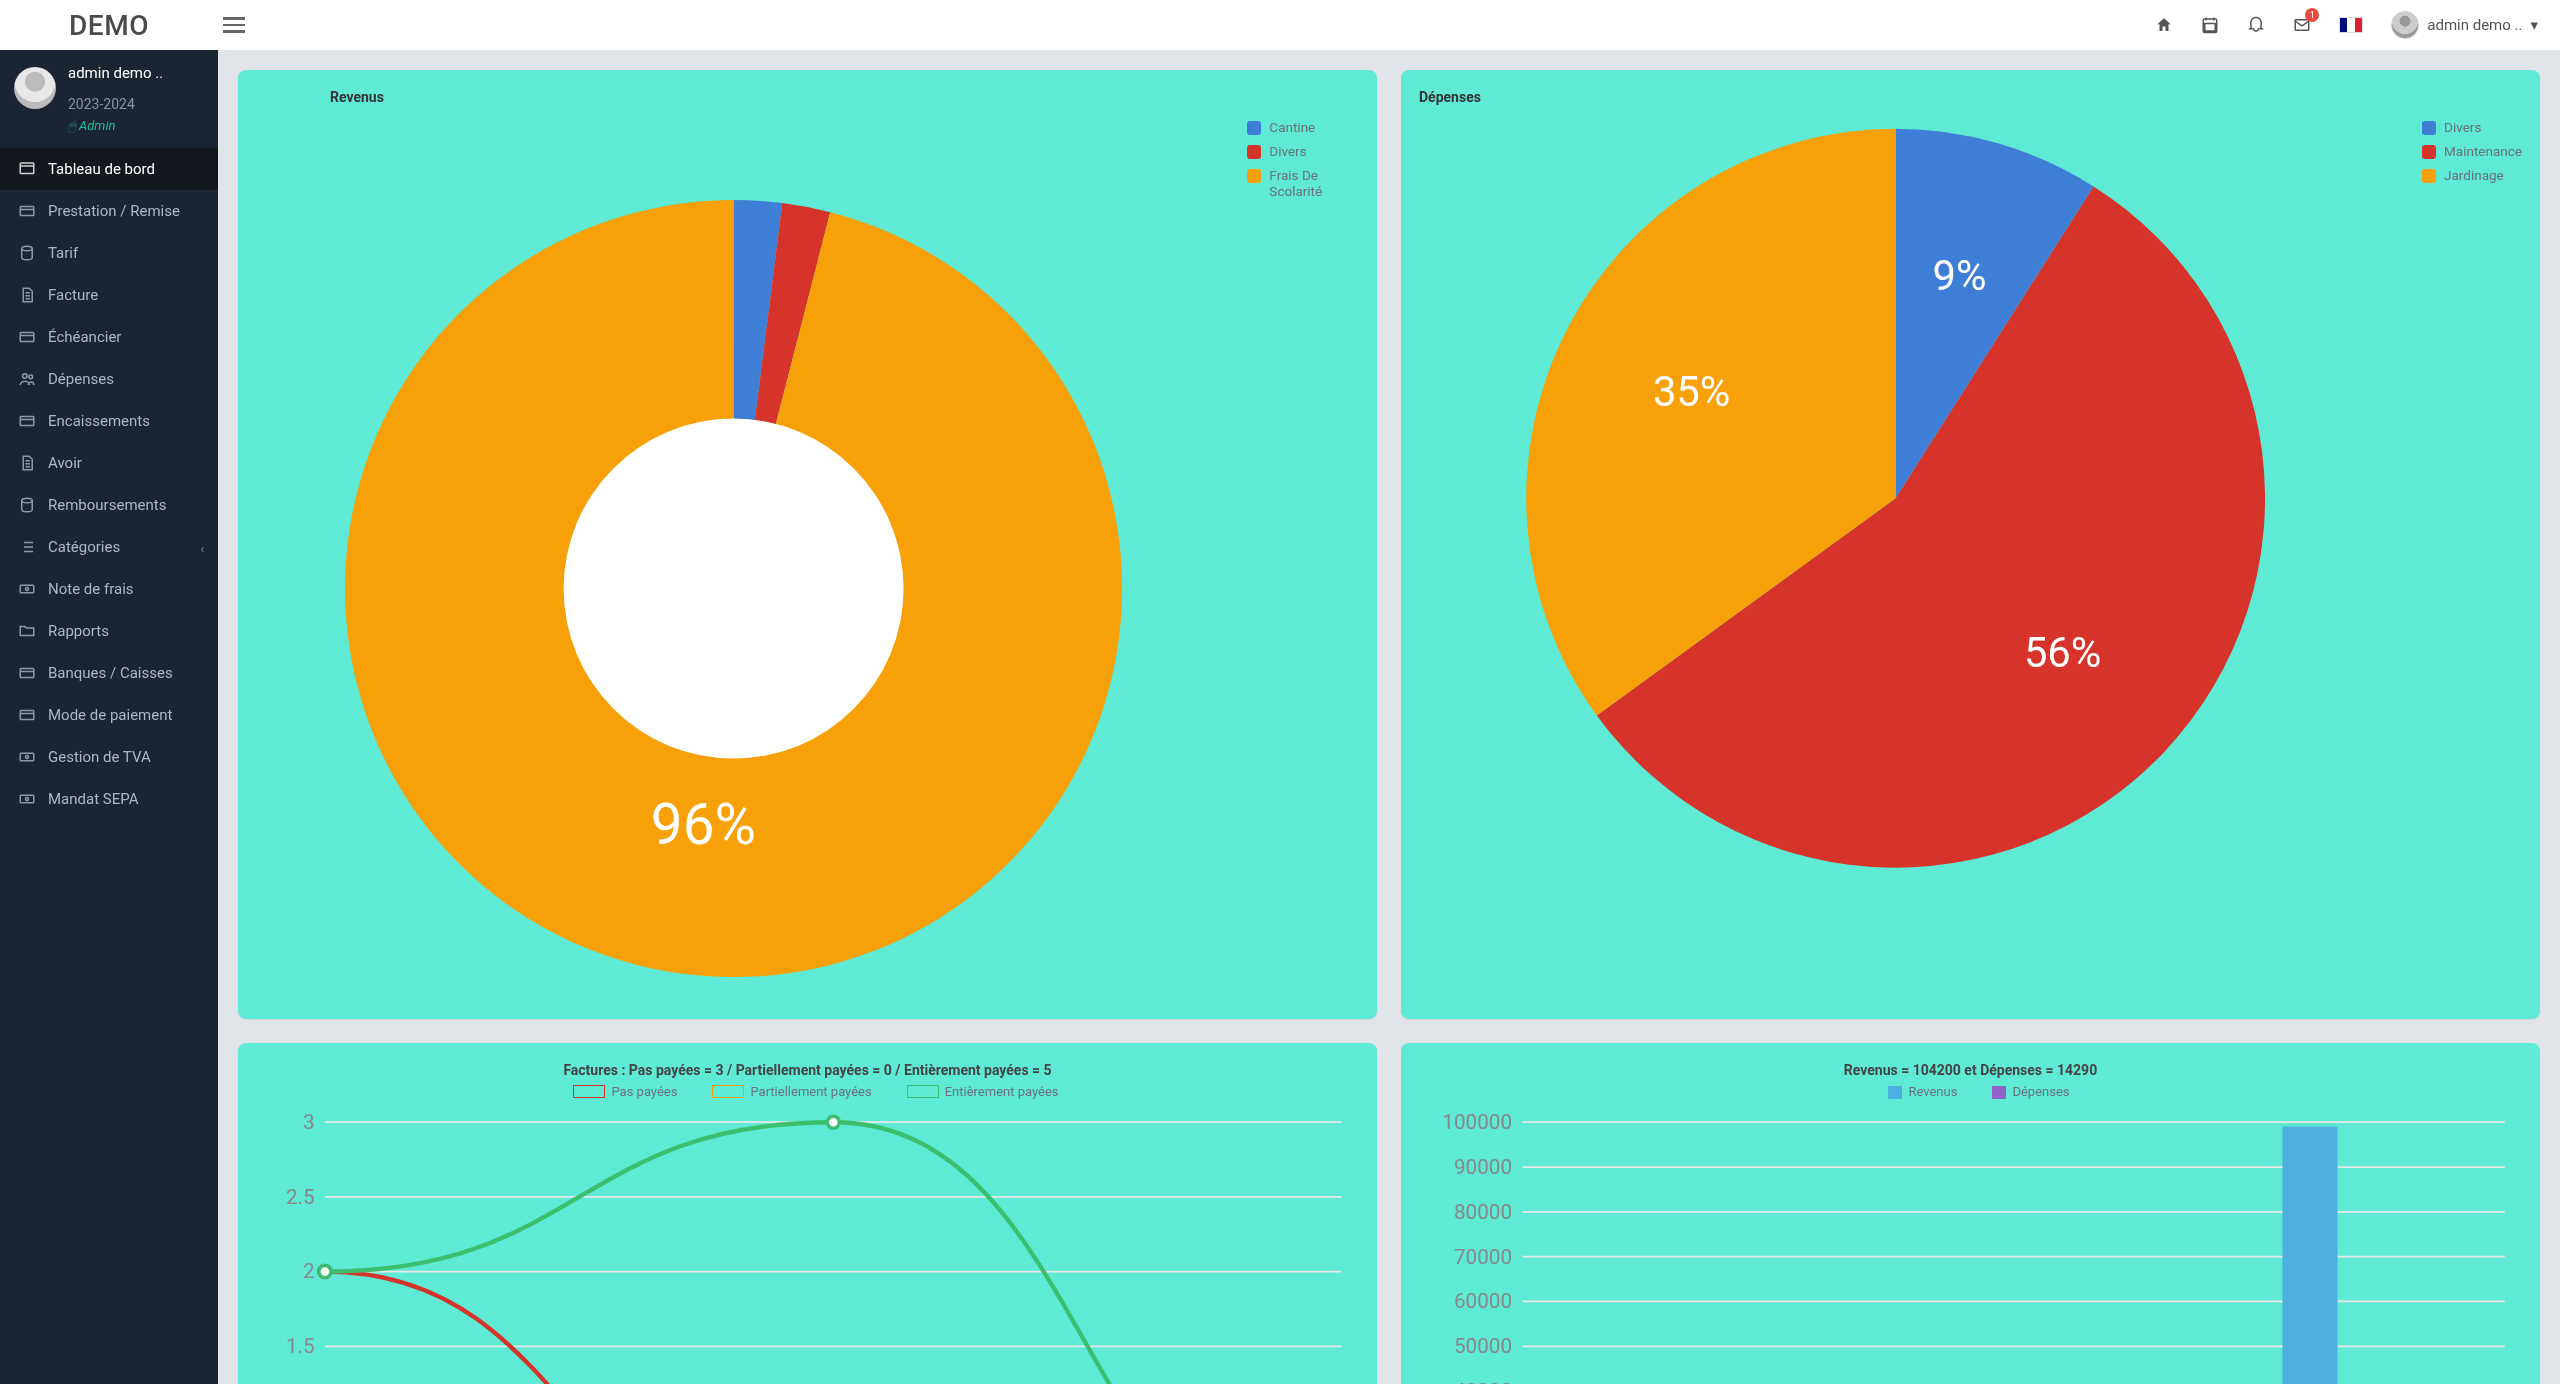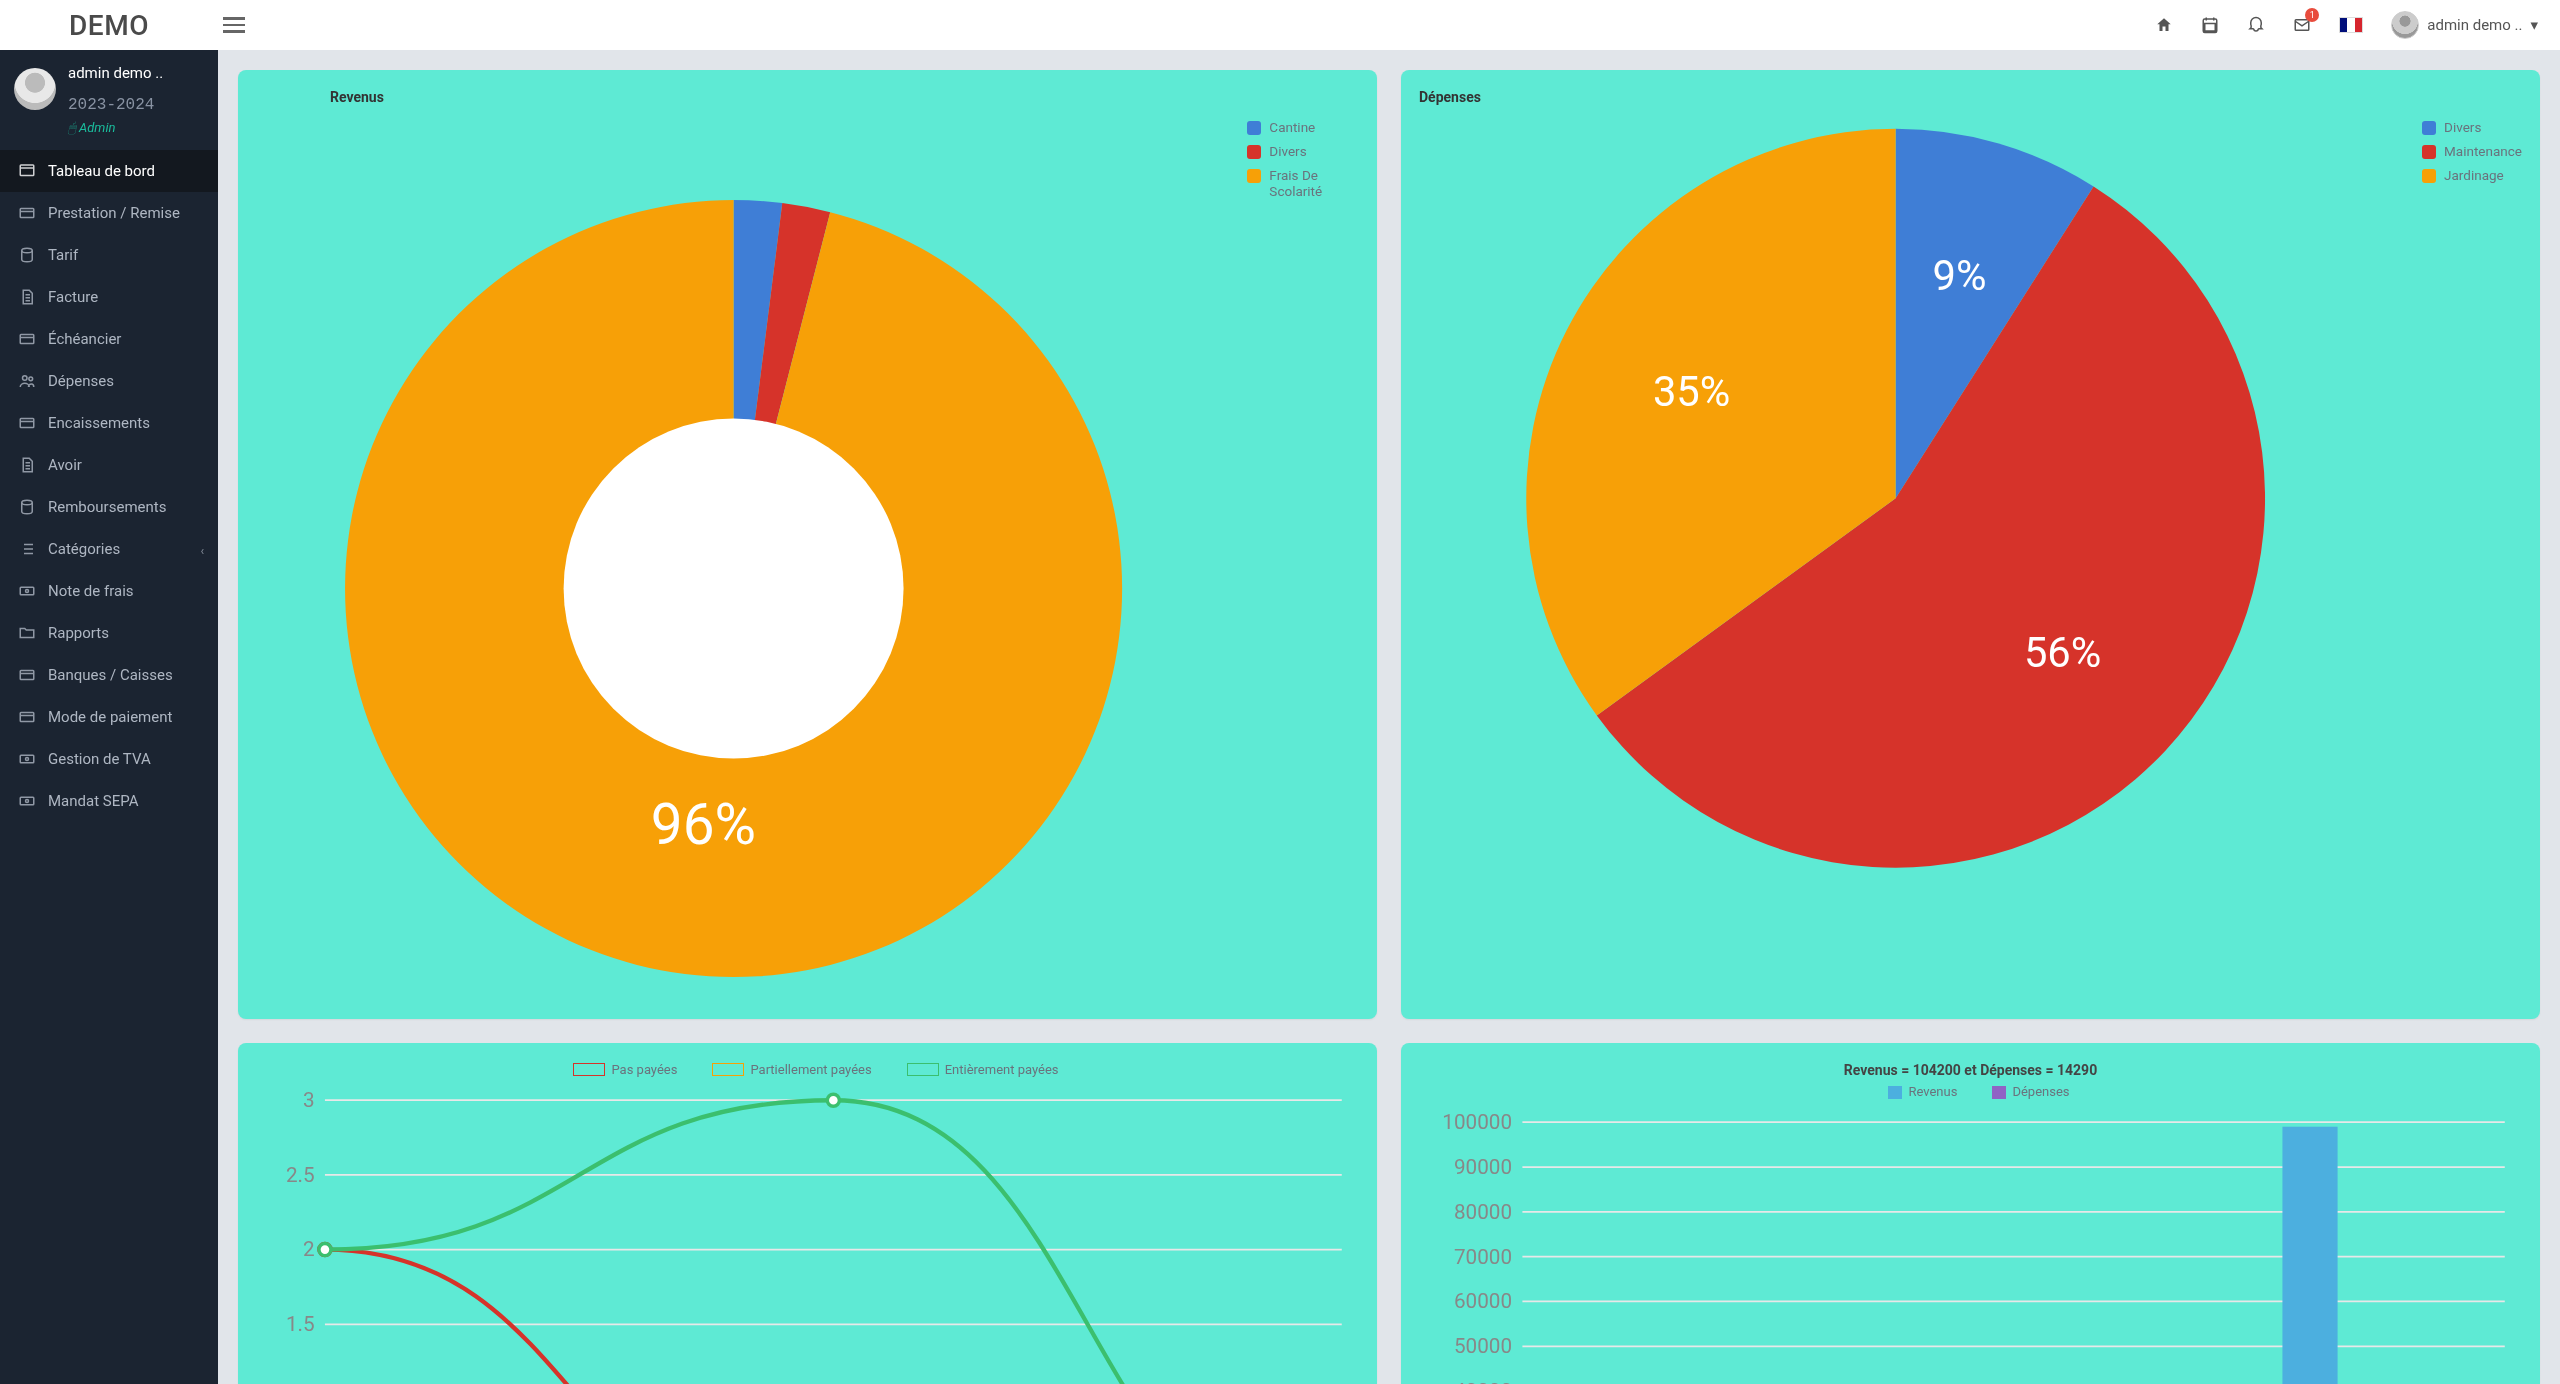--- a/index.html
+++ b/index.html
@@ -16,21 +16,21 @@
 .badge { position: absolute; top: -8px; right: -8px; background: #e84c3d; color: #fff; font-size: 9px; border-radius: 50%; width: 14px; height: 14px; display:flex; align-items:center; justify-content:center;}
 .flag { width: 24px; height: 16px; background: linear-gradient(to right, #000e7a 33%, #fff 33%, #fff 66%, #d6252e 66%); border:1px solid #ddd;}
 .user-drop { display:flex; align-items:center; gap:8px; cursor:pointer; color:#555; font-size:15px;}
 .avatar-img { width:28px; height:28px; border-radius:50%; background: radial-gradient(circle at 50% 35%, #999 25%, #ccc 27%, #ccc 60%, #999 62%); border:1px solid #ccc;}
 
 
 .sidebar { position: fixed; top: 50px; left: 0; bottom: 0; width: 218px; background: #1b2431; color: #aeb6c2; overflow-y:auto;}
 .sb-user { display:flex; align-items:center; gap:12px; padding:14px 14px 6px;}
 .sb-avatar { width:42px; height:42px; border-radius:50%; background: radial-gradient(circle at 50% 35%, #bbb 28%, #e8e8e8 30%, #e8e8e8 58%, #bbb 60%);}
 .sb-user-info .nm { color:#fff; font-size:15px;}
-.sb-user-info .yr { color:#8892a2; font-size:16px; margin-top:14px;font-family:Liberation Mono, monospace;}
+.sb-user-info .yr { color:#8892a2; font-size:14px; margin-top:14px;}
 .sb-role { padding: 0 14px 14px 68px; color:#1abc9c; font-size:13px;font-style:italic;}
 .sb-role::before{content:"🖱 "; opacity:0.7;}
 .sb-item { display:flex; align-items:flex-end; gap:12px; padding:12px 18px; font-size:15px; cursor:pointer; position:relative;}
 .sb-item.active { background:#13181f; color:#fff;}
 .sb-item .ic{ width:18px; height:18px; display:flex; align-items:center; justify-content:center; opacity:0.8;}
 .sb-item .chev { position:absolute; right:14px; font-size:12px; opacity:.7;}
 
 
 .main { margin-left:218px; margin-top:50px; padding:20px;}
 .grid { display:grid; grid-template-columns: repeat(2, 1fr); gap:24px;}
@@ -300,20 +300,21 @@
             </div>
             <div class="legend-row">
               <span class="legend-sw" style="background:#f7a007"></span>
               <span>Jardinage</span>
             </div>
           </div>
       </div>
     </div>
 
     <div class="card">
+      <div class="chart-title-center">Factures : Pas payées = 3 / Partiellement payées = 0 / Entièrement payées = 5</div>
       <div class="hlegend" id="leg2">
           <div class="lg">
             <span class="box-sw" style="border-color:#d6332a"></span>
             <span>Pas payées</span>
           </div>
           <div class="lg">
             <span class="box-sw" style="border-color:#f7a007"></span>
             <span>Partiellement payées</span>
           </div>
           <div class="lg">

